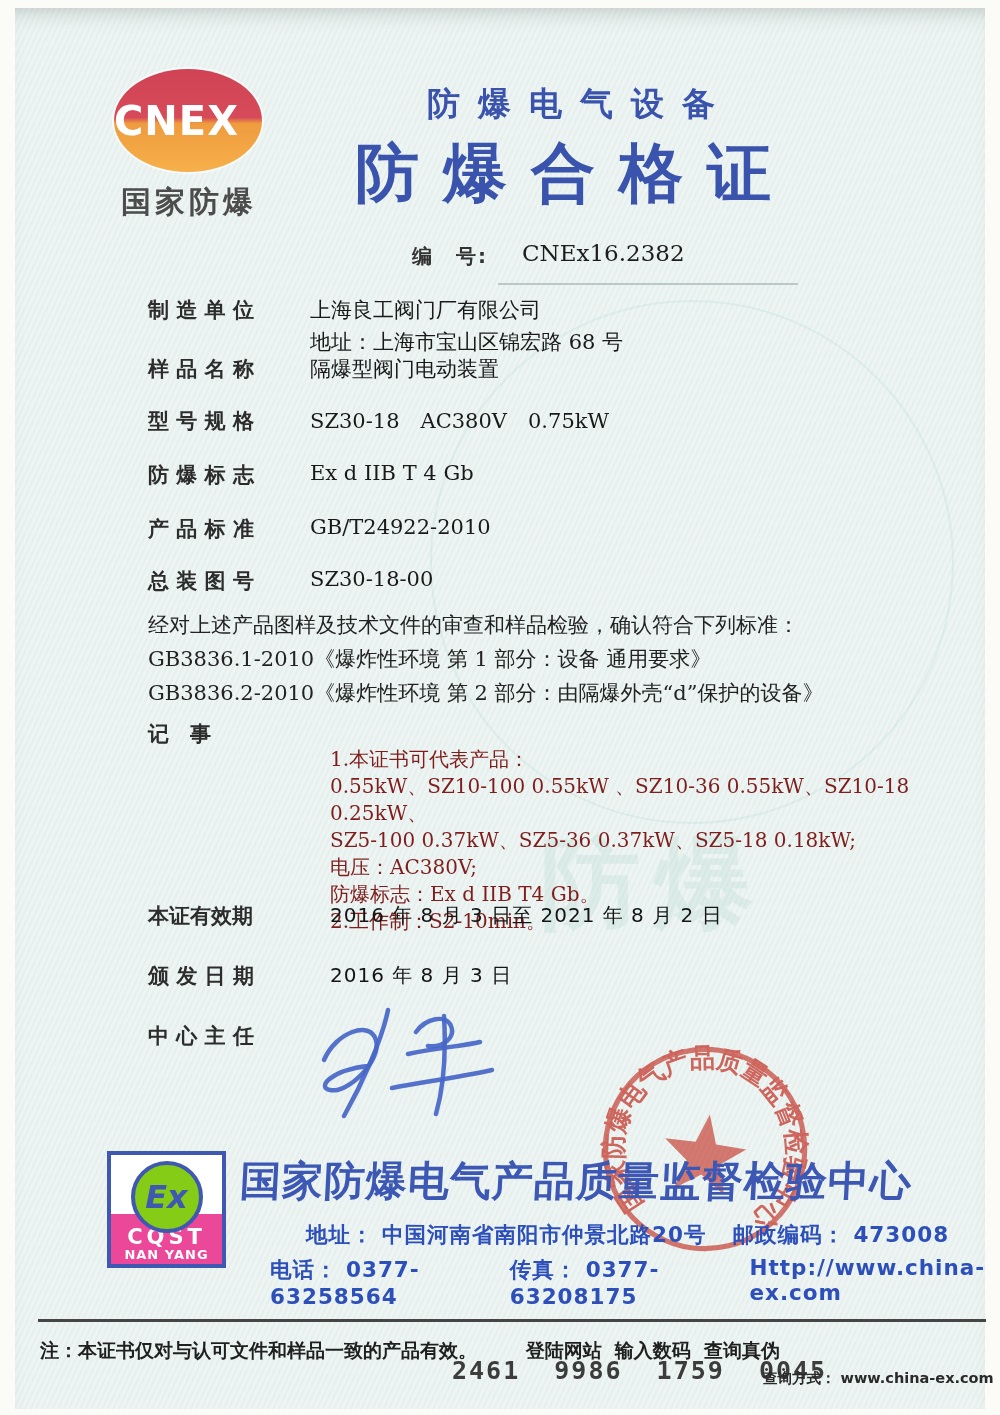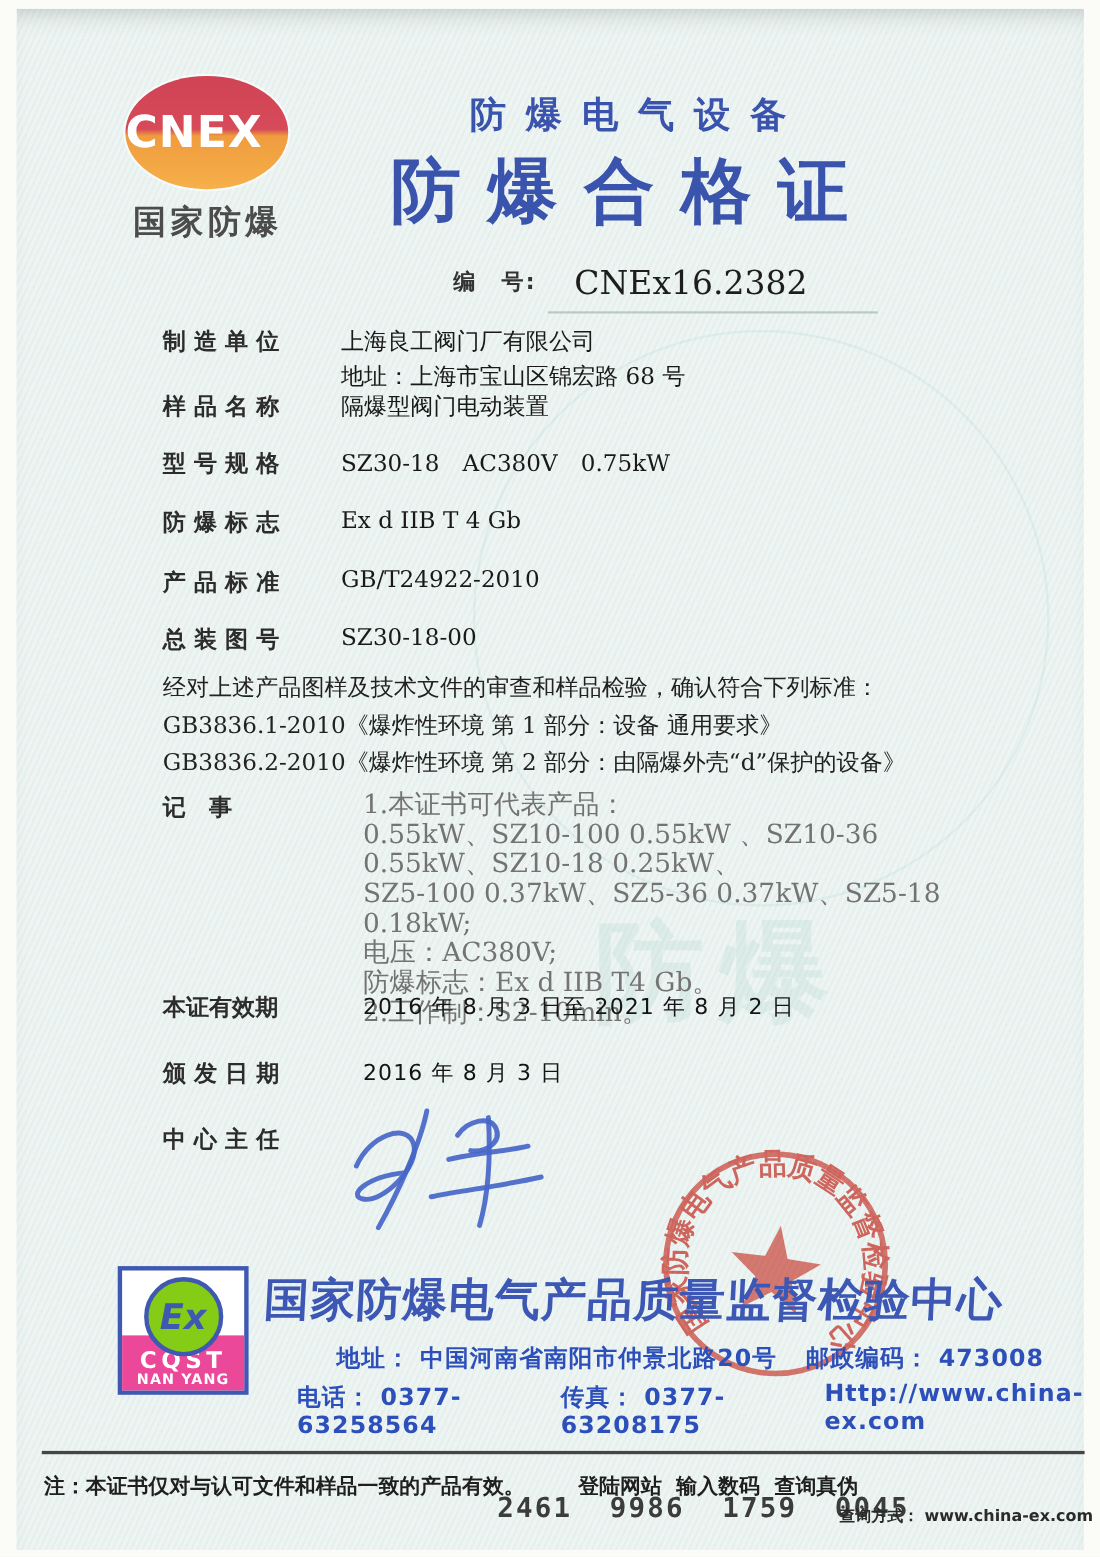--- a/index.html
+++ b/index.html
@@ -22,29 +22,29 @@
   .cnex-caption{left:104px;top:182px;width:170px;text-align:center;font-size:30px;
      letter-spacing:4px;color:#4c4c4c;font-weight:600;}
 
   
   .subtitle{left:330px;top:82px;width:500px;text-align:center;font-size:33px;font-weight:700;
      letter-spacing:18px;color:#3a53ad;}
   .title{left:305px;top:130px;width:540px;text-align:center;font-size:64px;font-weight:700;
      letter-spacing:24px;color:#3a53ad;}
 
   .certno-label{left:412px;top:243px;font-size:20px;font-weight:600;color:#333;letter-spacing:2px;}
-  .certno-value{left:522px;top:240px;font-size:30px;color:#1d1d1d;}
+  .certno-value{left:522px;top:240px;font-size:23px;color:#1d1d1d;}
   .certno-line{left:498px;top:283px;width:300px;height:1.5px;background:#9fb3ae;opacity:0.65;}
 
   
   .flabel{left:148px;font-size:21px;font-weight:600;color:#2c2c2c;}
   .fval{left:310px;font-size:21px;color:#191919;}
 
   .para{left:148px;width:760px;font-size:21px;color:#222;line-height:34px;}
-  .notes{left:330px;width:580px;font-size:24px;color:#737373;line-height:27px;}
+  .notes{left:330px;width:580px;font-size:20px;color:#7f1d1d;line-height:27px;margin-top:28px;}
 
   .datev{font-size:20px;color:#141414;letter-spacing:1px;}
 
   
   .sig{left:296px;top:998px;}
   .sig path{stroke:#4766c8;stroke-width:4.5;fill:none;stroke-linecap:round;opacity:0.92;}
   .stamp{left:592px;top:1036px;mix-blend-mode:multiply;opacity:0.85;}
   .stamp text{font-family:"DejaVu Sans","Liberation Sans",sans-serif;font-size:26px;
      font-weight:600;fill:#dc5147;}
 

